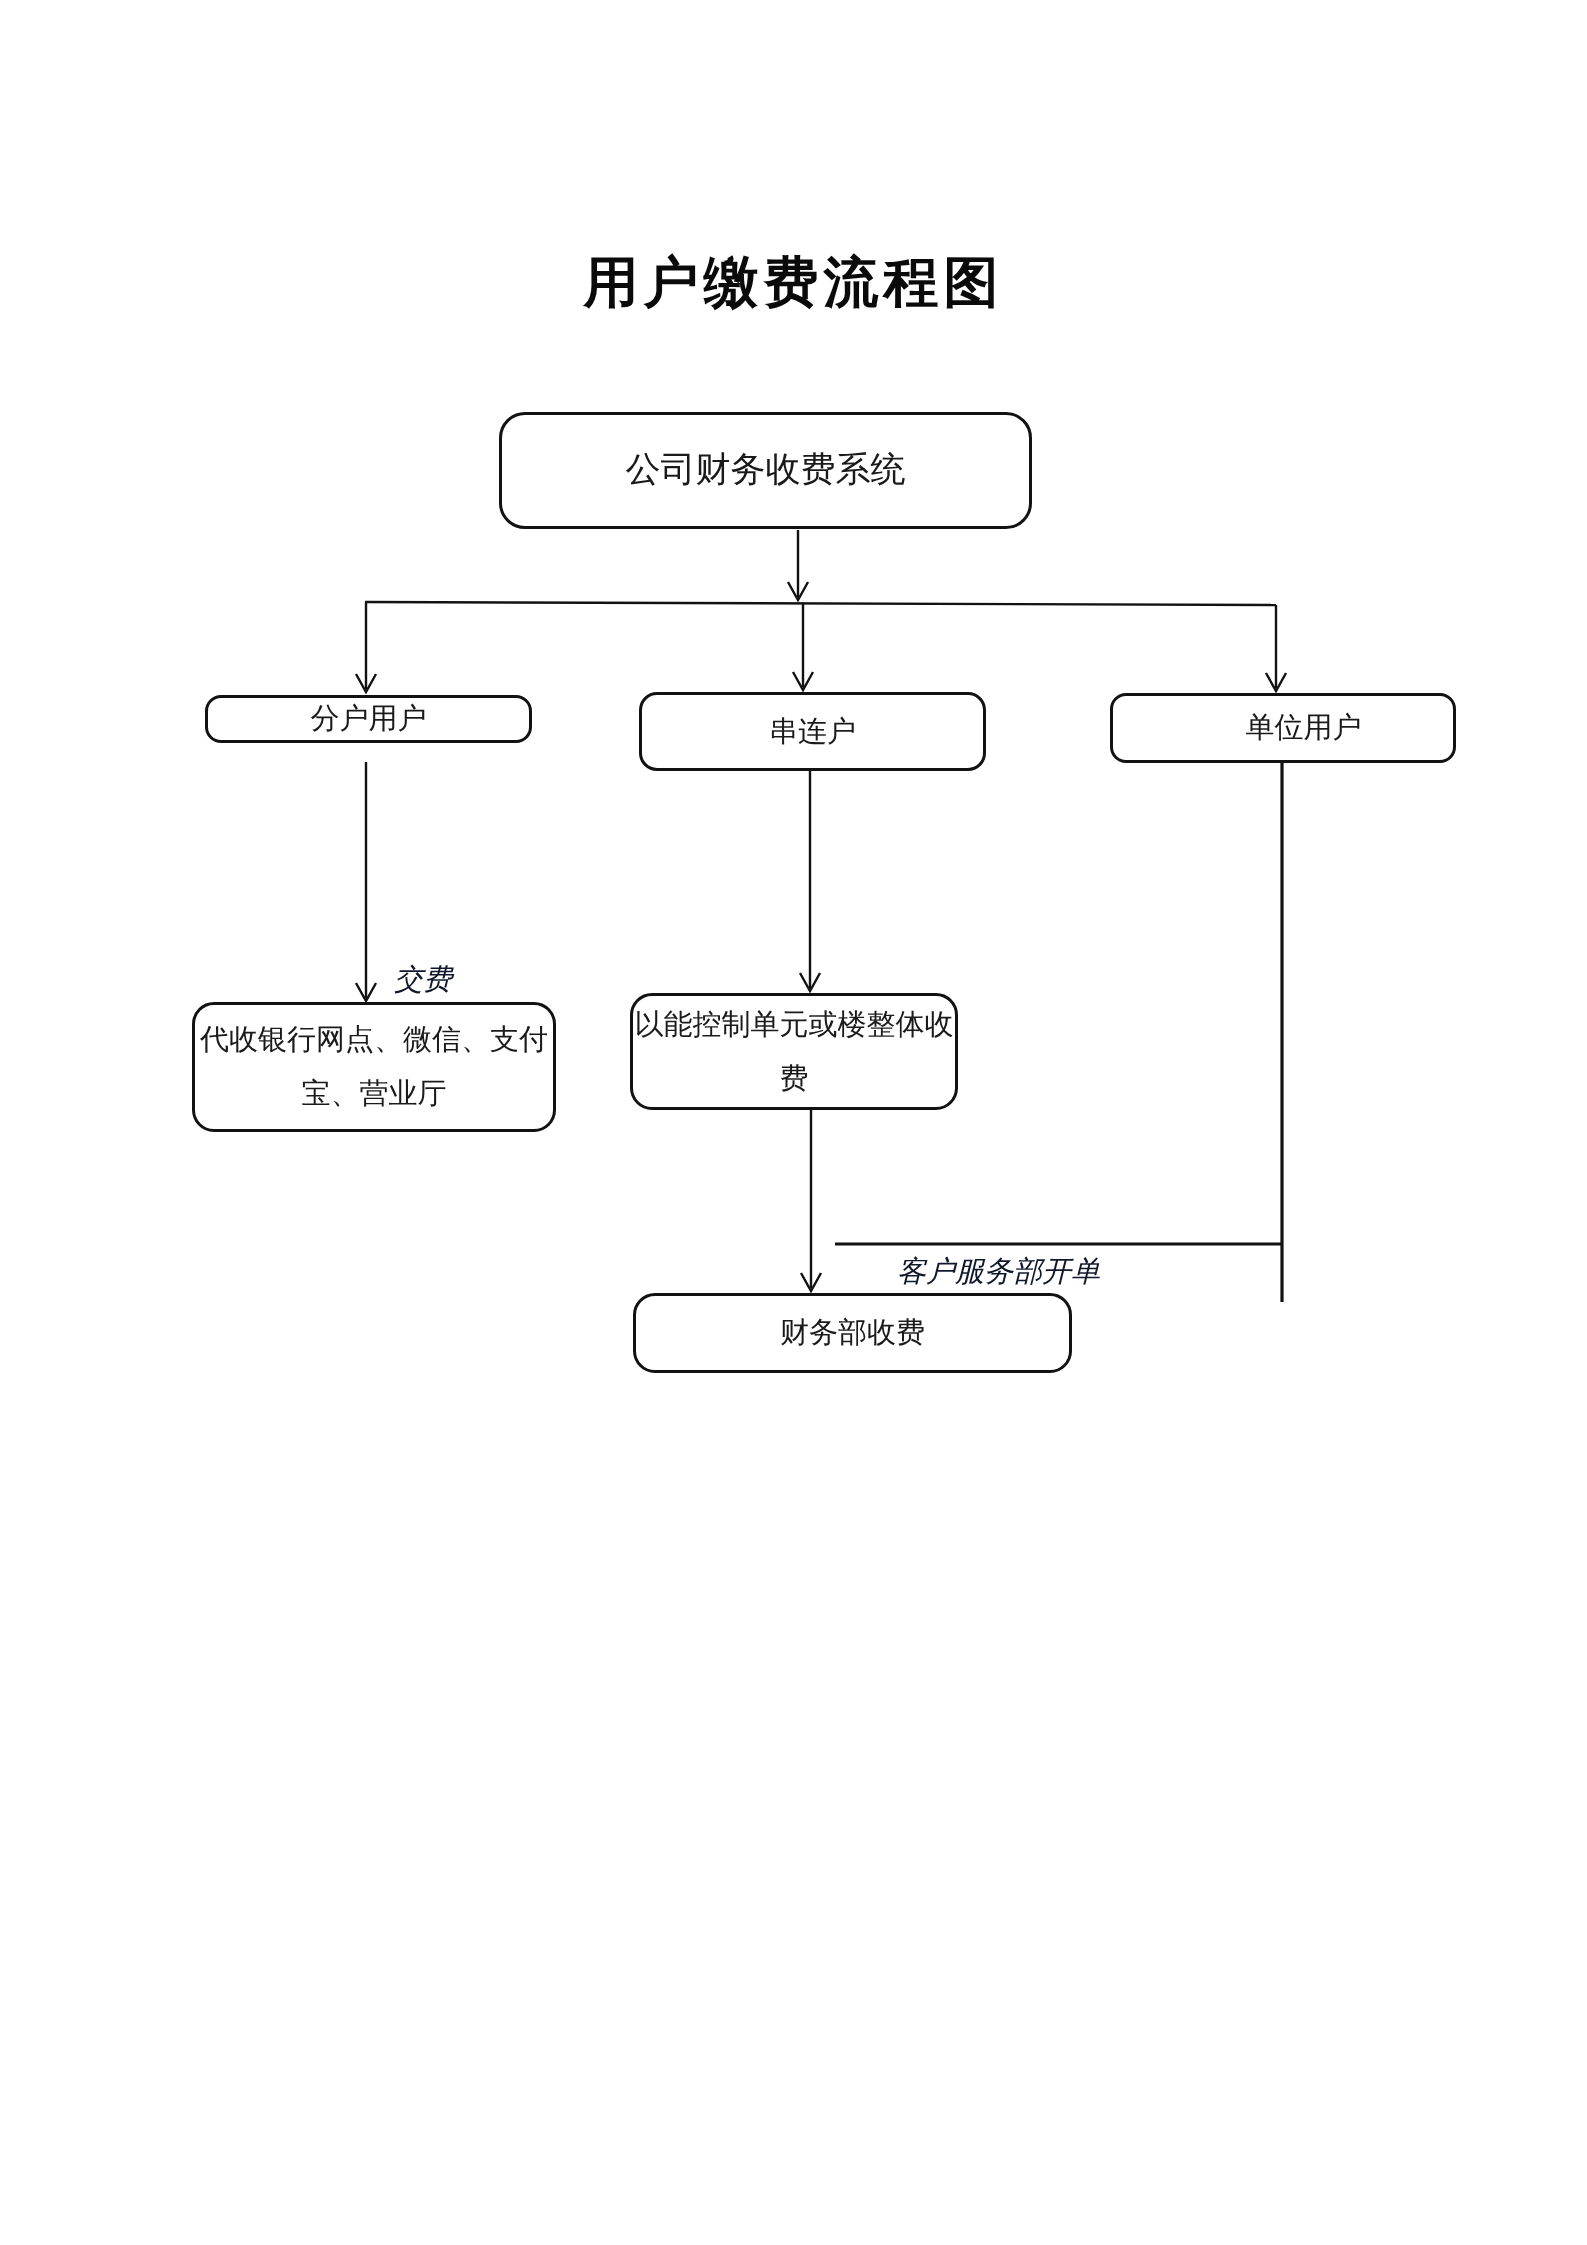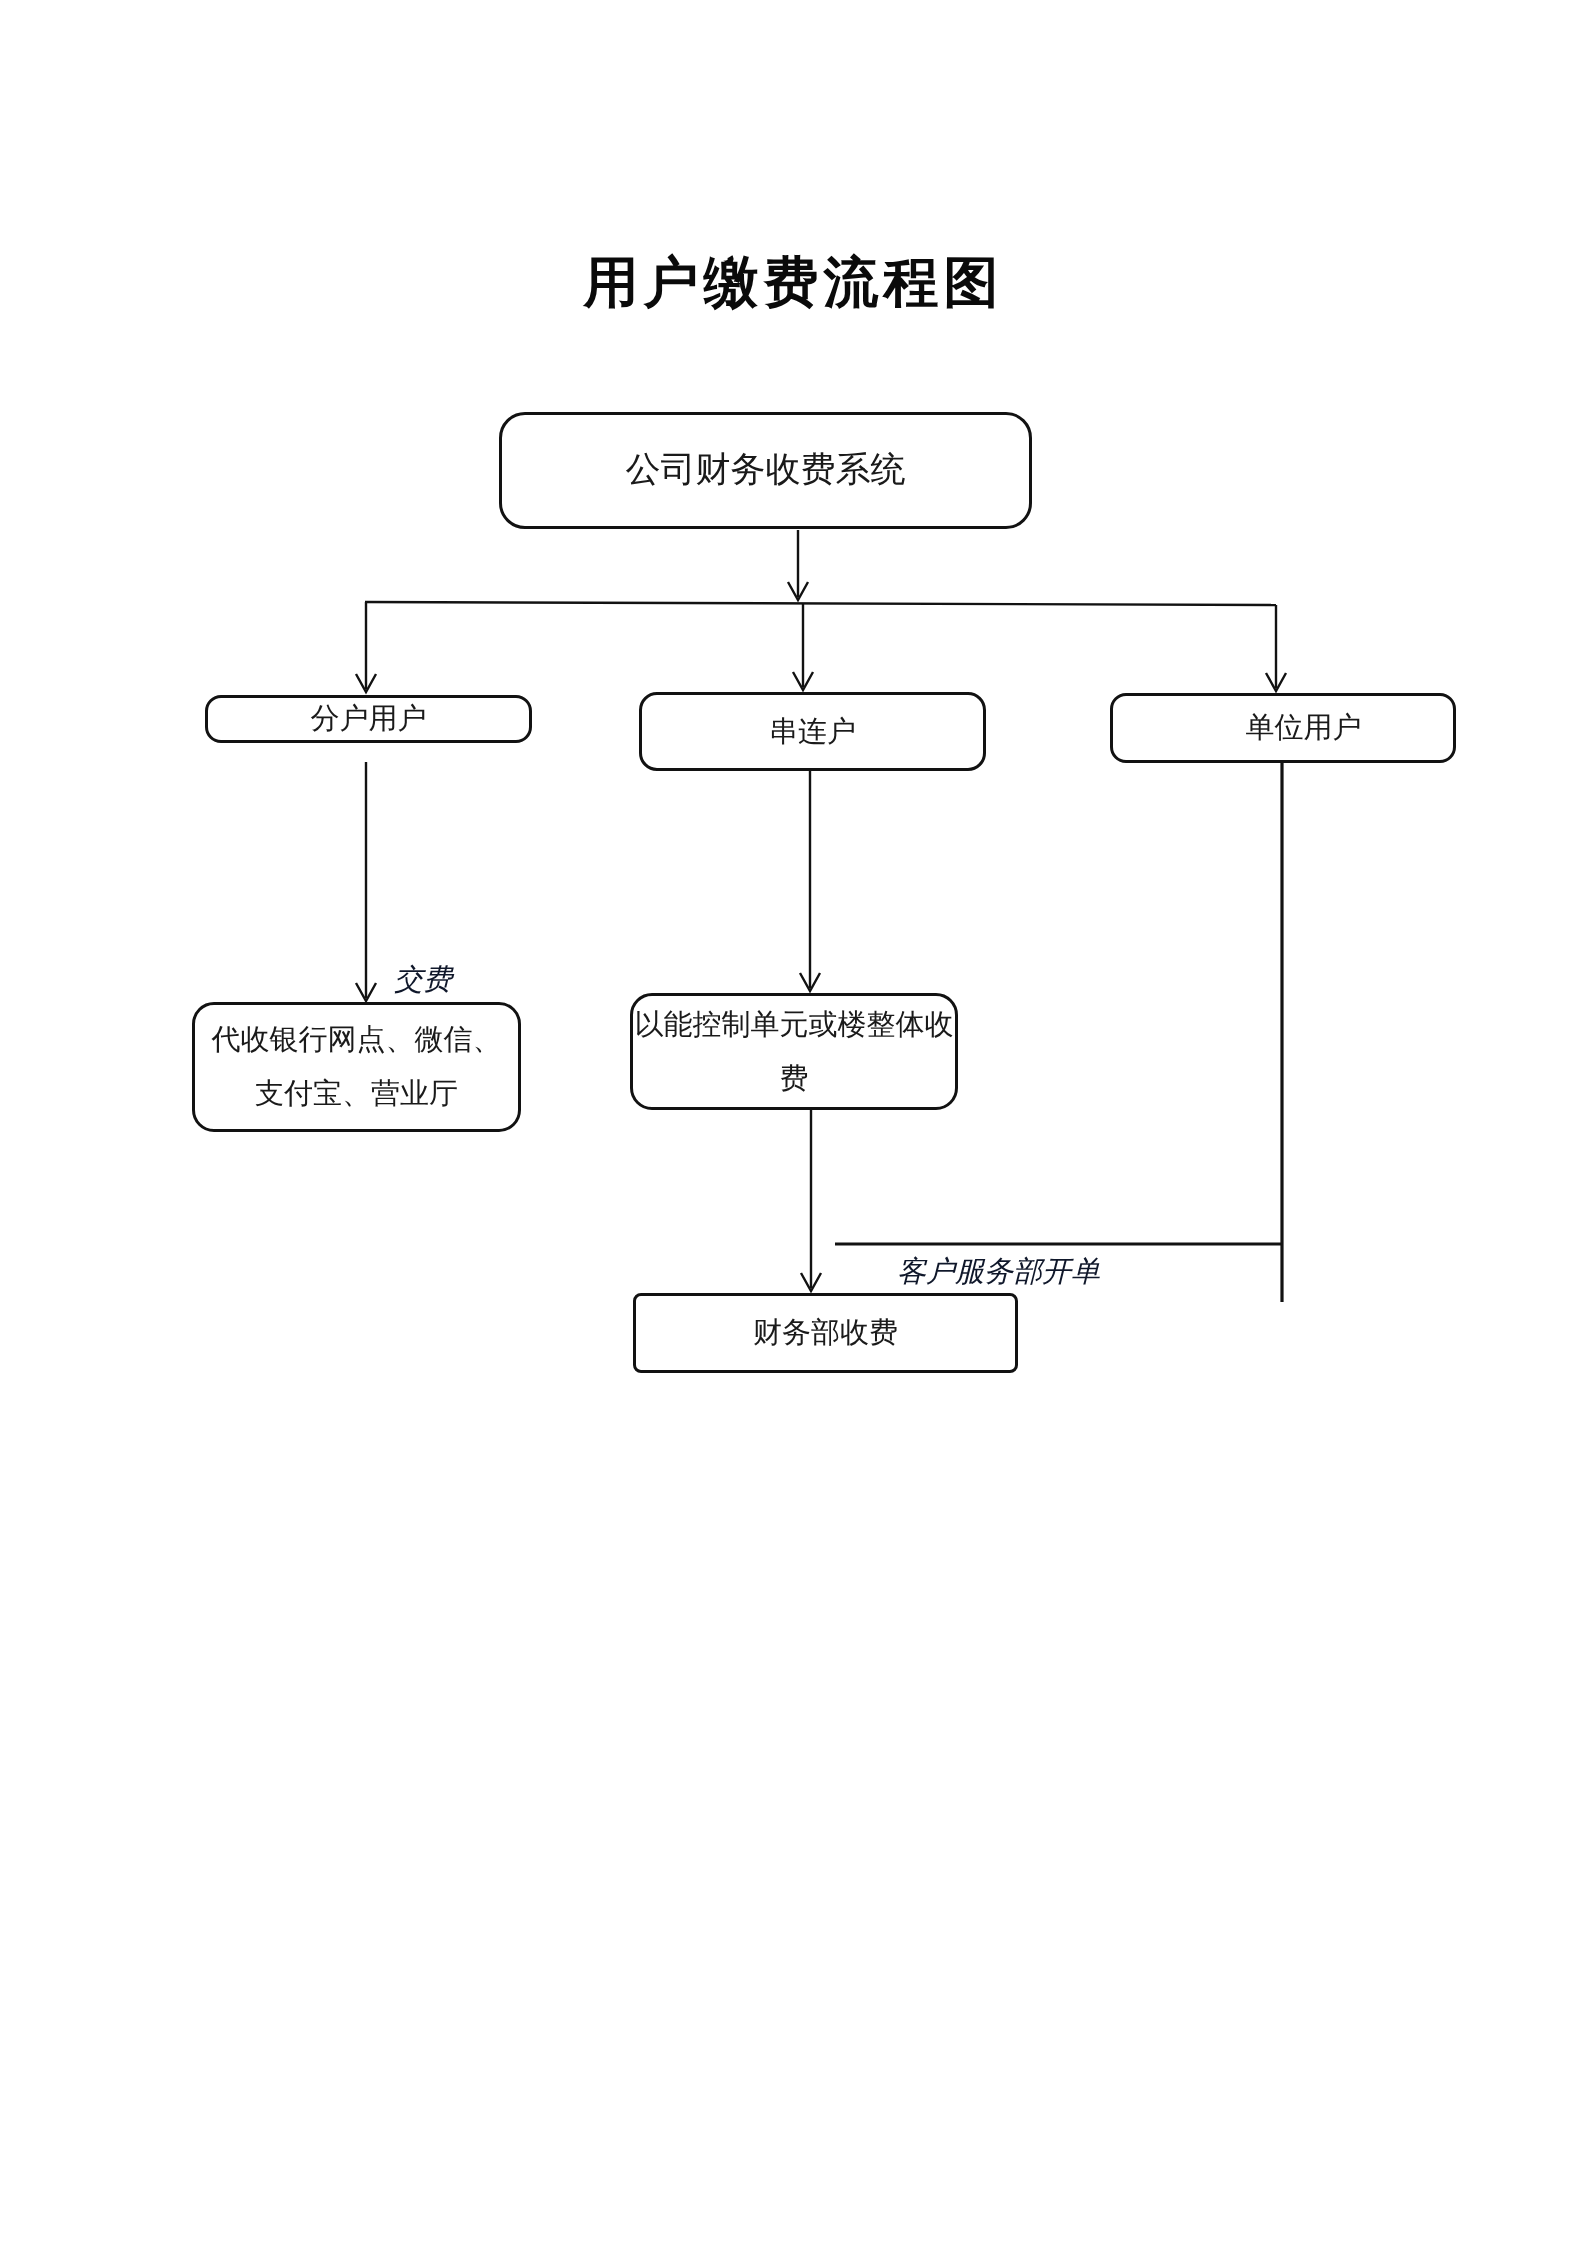--- a/index.html
+++ b/index.html
@@ -44,23 +44,23 @@
     justify-content: center;
     text-align: center;
     font-size: 29px;
     color: #1a1a1a;
     line-height: 1.85;
   }
   .node-system        { left: 499px;  top: 412px; width: 533px; height: 117px; border-radius: 26px; font-size: 35px; }
   .node-split         { left: 205px;  top: 695px; width: 327px; height: 48px;  border-radius: 16px; }
   .node-series        { left: 639px;  top: 692px; width: 347px; height: 79px;  border-radius: 18px; }
   .node-unit          { left: 1110px; top: 693px; width: 346px; height: 70px;  border-radius: 16px; padding-left: 41px; }
-  .node-channels      { left: 192px;  top: 1002px; width: 329px; height: 130px; border-radius: 22px; padding: 0 4px; }
+  .node-channels      { left: 192px;  top: 1002px; width: 364px; height: 130px; border-radius: 22px; padding: 0 4px; }
   .node-building      { left: 630px;  top: 993px;  width: 328px; height: 117px; border-radius: 22px; }
-  .node-finance       { left: 633px;  top: 1293px; width: 385px; height: 80px;  border-radius: 8px; }
+  .node-finance       { left: 633px;  top: 1293px; width: 439px; height: 80px;  border-radius: 22px; }
   .edge-label {
     position: absolute;
     font-size: 29px;
     color: #0f172a;
     white-space: nowrap;
     font-style: italic;
   }
   .edge-label-pay     { left: 394px; top: 960px; }
   .edge-label-billing { left: 897px; top: 1252px; }
 </style>

